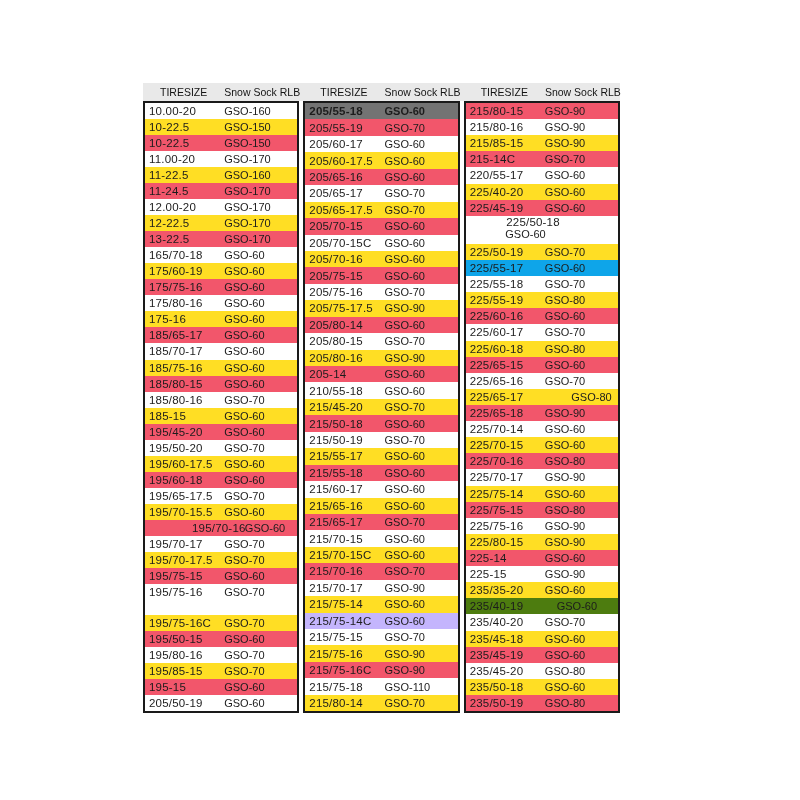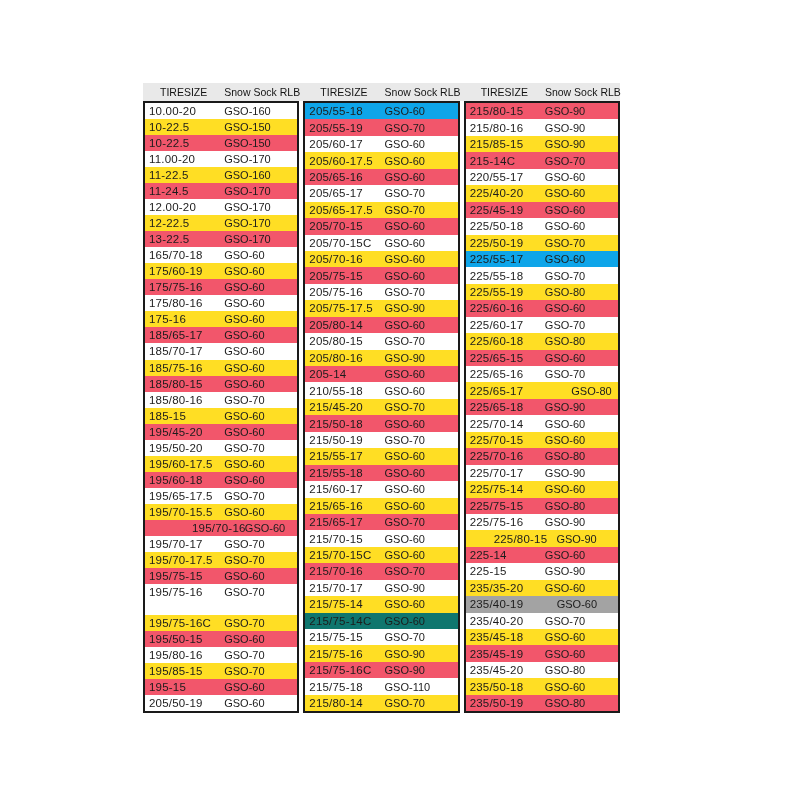--- a/index.html
+++ b/index.html
@@ -232,21 +232,21 @@
         <div class="row" style="background: rgb(242, 86, 107);">
           <span class="size">195-15</span>
           <span class="value">GSO-60</span>
         </div>
         <div class="row" style="background: rgb(255, 255, 255);">
           <span class="size">205/50-19</span>
           <span class="value">GSO-60</span>
         </div>
       </div>
     <div class="block">
-        <div class="row" style="background: #0ea5e9;">
+        <div class="row" style="background: #737373; font-weight: bold;">
           <span class="size">205/55-18</span>
           <span class="value">GSO-60</span>
         </div>
         <div class="row" style="background: rgb(242, 86, 107);">
           <span class="size">205/55-19</span>
           <span class="value">GSO-70</span>
         </div>
         <div class="row" style="background: rgb(255, 255, 255);">
           <span class="size">205/60-17</span>
           <span class="value">GSO-60</span>
@@ -356,21 +356,21 @@
           <span class="value">GSO-70</span>
         </div>
         <div class="row" style="background: rgb(255, 255, 255);">
           <span class="size">215/70-17</span>
           <span class="value">GSO-90</span>
         </div>
         <div class="row" style="background: rgb(255, 222, 36);">
           <span class="size">215/75-14</span>
           <span class="value">GSO-60</span>
         </div>
-        <div class="row" style="background: #0f766e; justify-content: space-between;">
+        <div class="row" style="background: #c4b5fd; justify-content: space-between;">
           <span class="size">215/75-14C</span>
           <span class="value">GSO-60</span>
         </div>
         <div class="row" style="background: rgb(255, 255, 255);">
           <span class="size">215/75-15</span>
           <span class="value">GSO-70</span>
         </div>
         <div class="row" style="background: rgb(255, 222, 36);">
           <span class="size">215/75-16</span>
           <span class="value">GSO-90</span>
@@ -410,21 +410,21 @@
           <span class="value">GSO-60</span>
         </div>
         <div class="row" style="background: rgb(255, 222, 36);">
           <span class="size">225/40-20</span>
           <span class="value">GSO-60</span>
         </div>
         <div class="row" style="background: rgb(242, 86, 107);">
           <span class="size">225/45-19</span>
           <span class="value">GSO-60</span>
         </div>
-        <div class="row" style="background: rgb(255, 255, 255);">
+        <div class="row" style="background: rgb(255, 255, 255); flex-direction: column;">
           <span class="size">225/50-18</span>
           <span class="value">GSO-60</span>
         </div>
         <div class="row" style="background: rgb(255, 222, 36);">
           <span class="size">225/50-19</span>
           <span class="value">GSO-70</span>
         </div>
         <div class="row" style="background: #0ea5e9;">
           <span class="size">225/55-17</span>
           <span class="value">GSO-60</span>
@@ -486,37 +486,37 @@
           <span class="value">GSO-60</span>
         </div>
         <div class="row" style="background: rgb(242, 86, 107);">
           <span class="size">225/75-15</span>
           <span class="value">GSO-80</span>
         </div>
         <div class="row" style="background: rgb(255, 255, 255);">
           <span class="size">225/75-16</span>
           <span class="value">GSO-90</span>
         </div>
-        <div class="row" style="background: rgb(255, 222, 36); padding-left: 24px;">
+        <div class="row" style="background: rgb(255, 222, 36);">
           <span class="size">225/80-15</span>
           <span class="value">GSO-90</span>
         </div>
         <div class="row" style="background: rgb(242, 86, 107);">
           <span class="size">225-14</span>
           <span class="value">GSO-60</span>
         </div>
         <div class="row" style="background: rgb(255, 255, 255);">
           <span class="size">225-15</span>
           <span class="value">GSO-90</span>
         </div>
         <div class="row" style="background: rgb(255, 222, 36);">
           <span class="size">235/35-20</span>
           <span class="value">GSO-60</span>
         </div>
-        <div class="row" style="background: #a3a3a3; gap: 24px;">
+        <div class="row" style="background: #4d7c0f; gap: 24px;">
           <span class="size">235/40-19</span>
           <span class="value">GSO-60</span>
         </div>
         <div class="row" style="background: rgb(255, 255, 255);">
           <span class="size">235/40-20</span>
           <span class="value">GSO-70</span>
         </div>
         <div class="row" style="background: rgb(255, 222, 36);">
           <span class="size">235/45-18</span>
           <span class="value">GSO-60</span>

